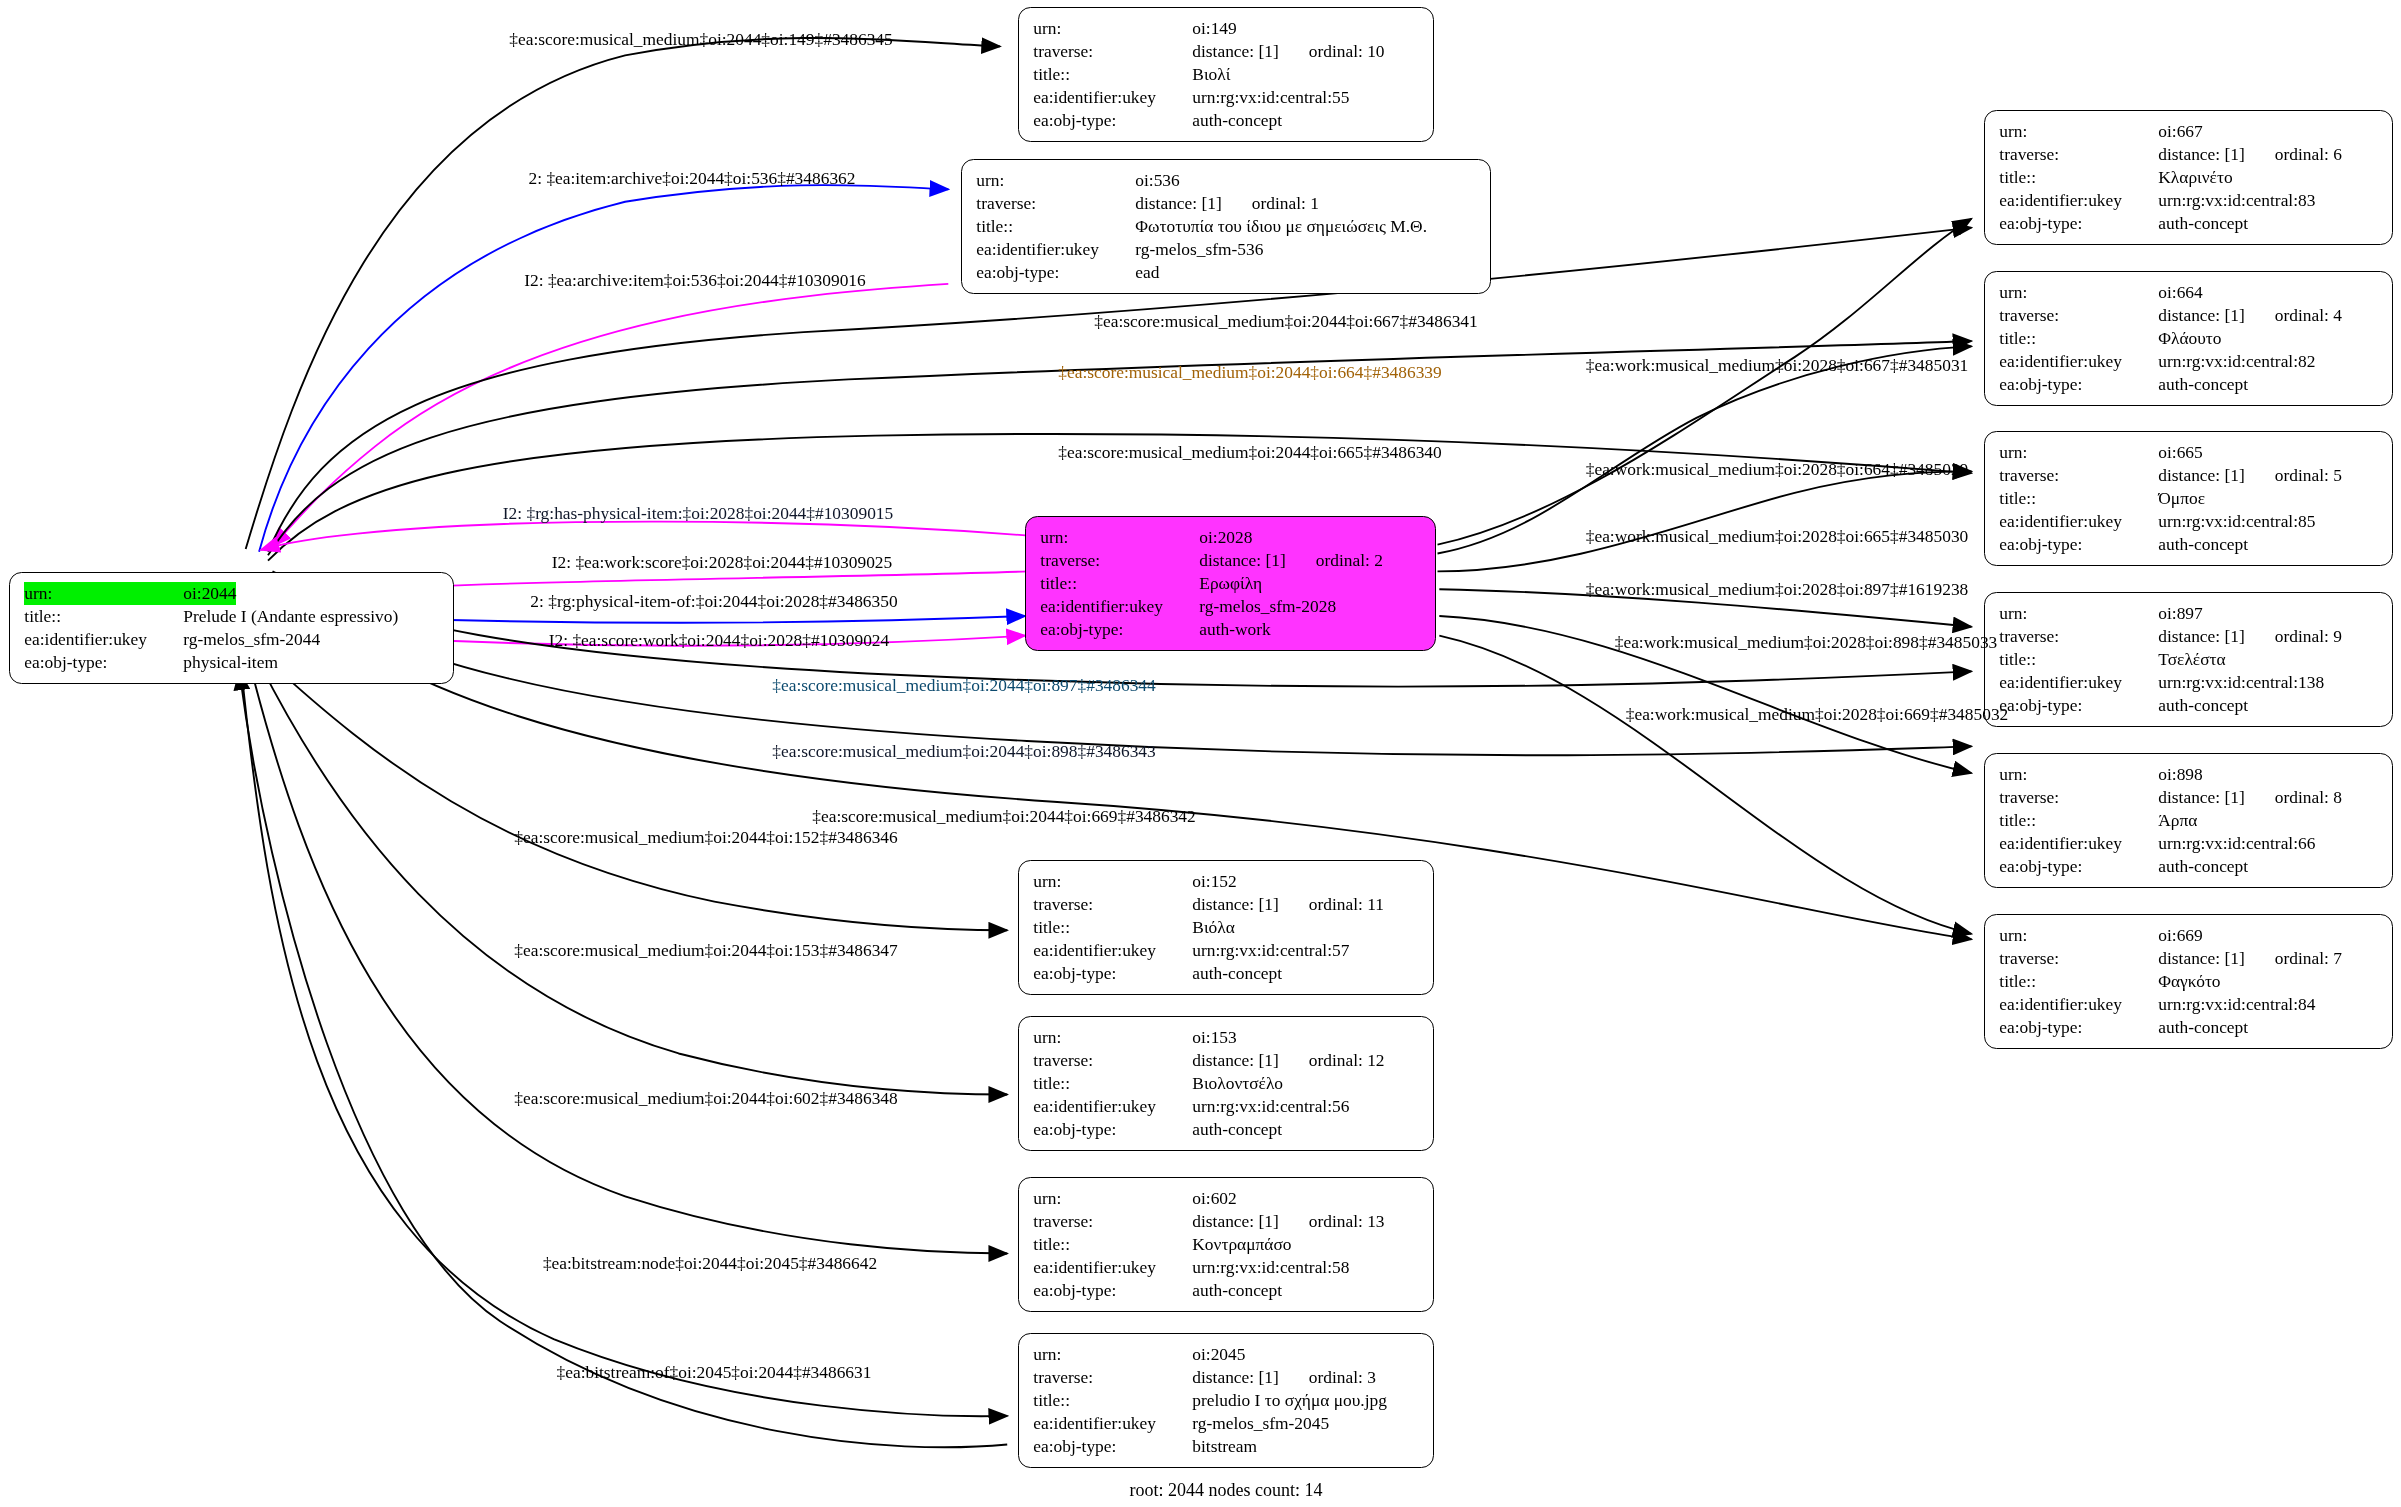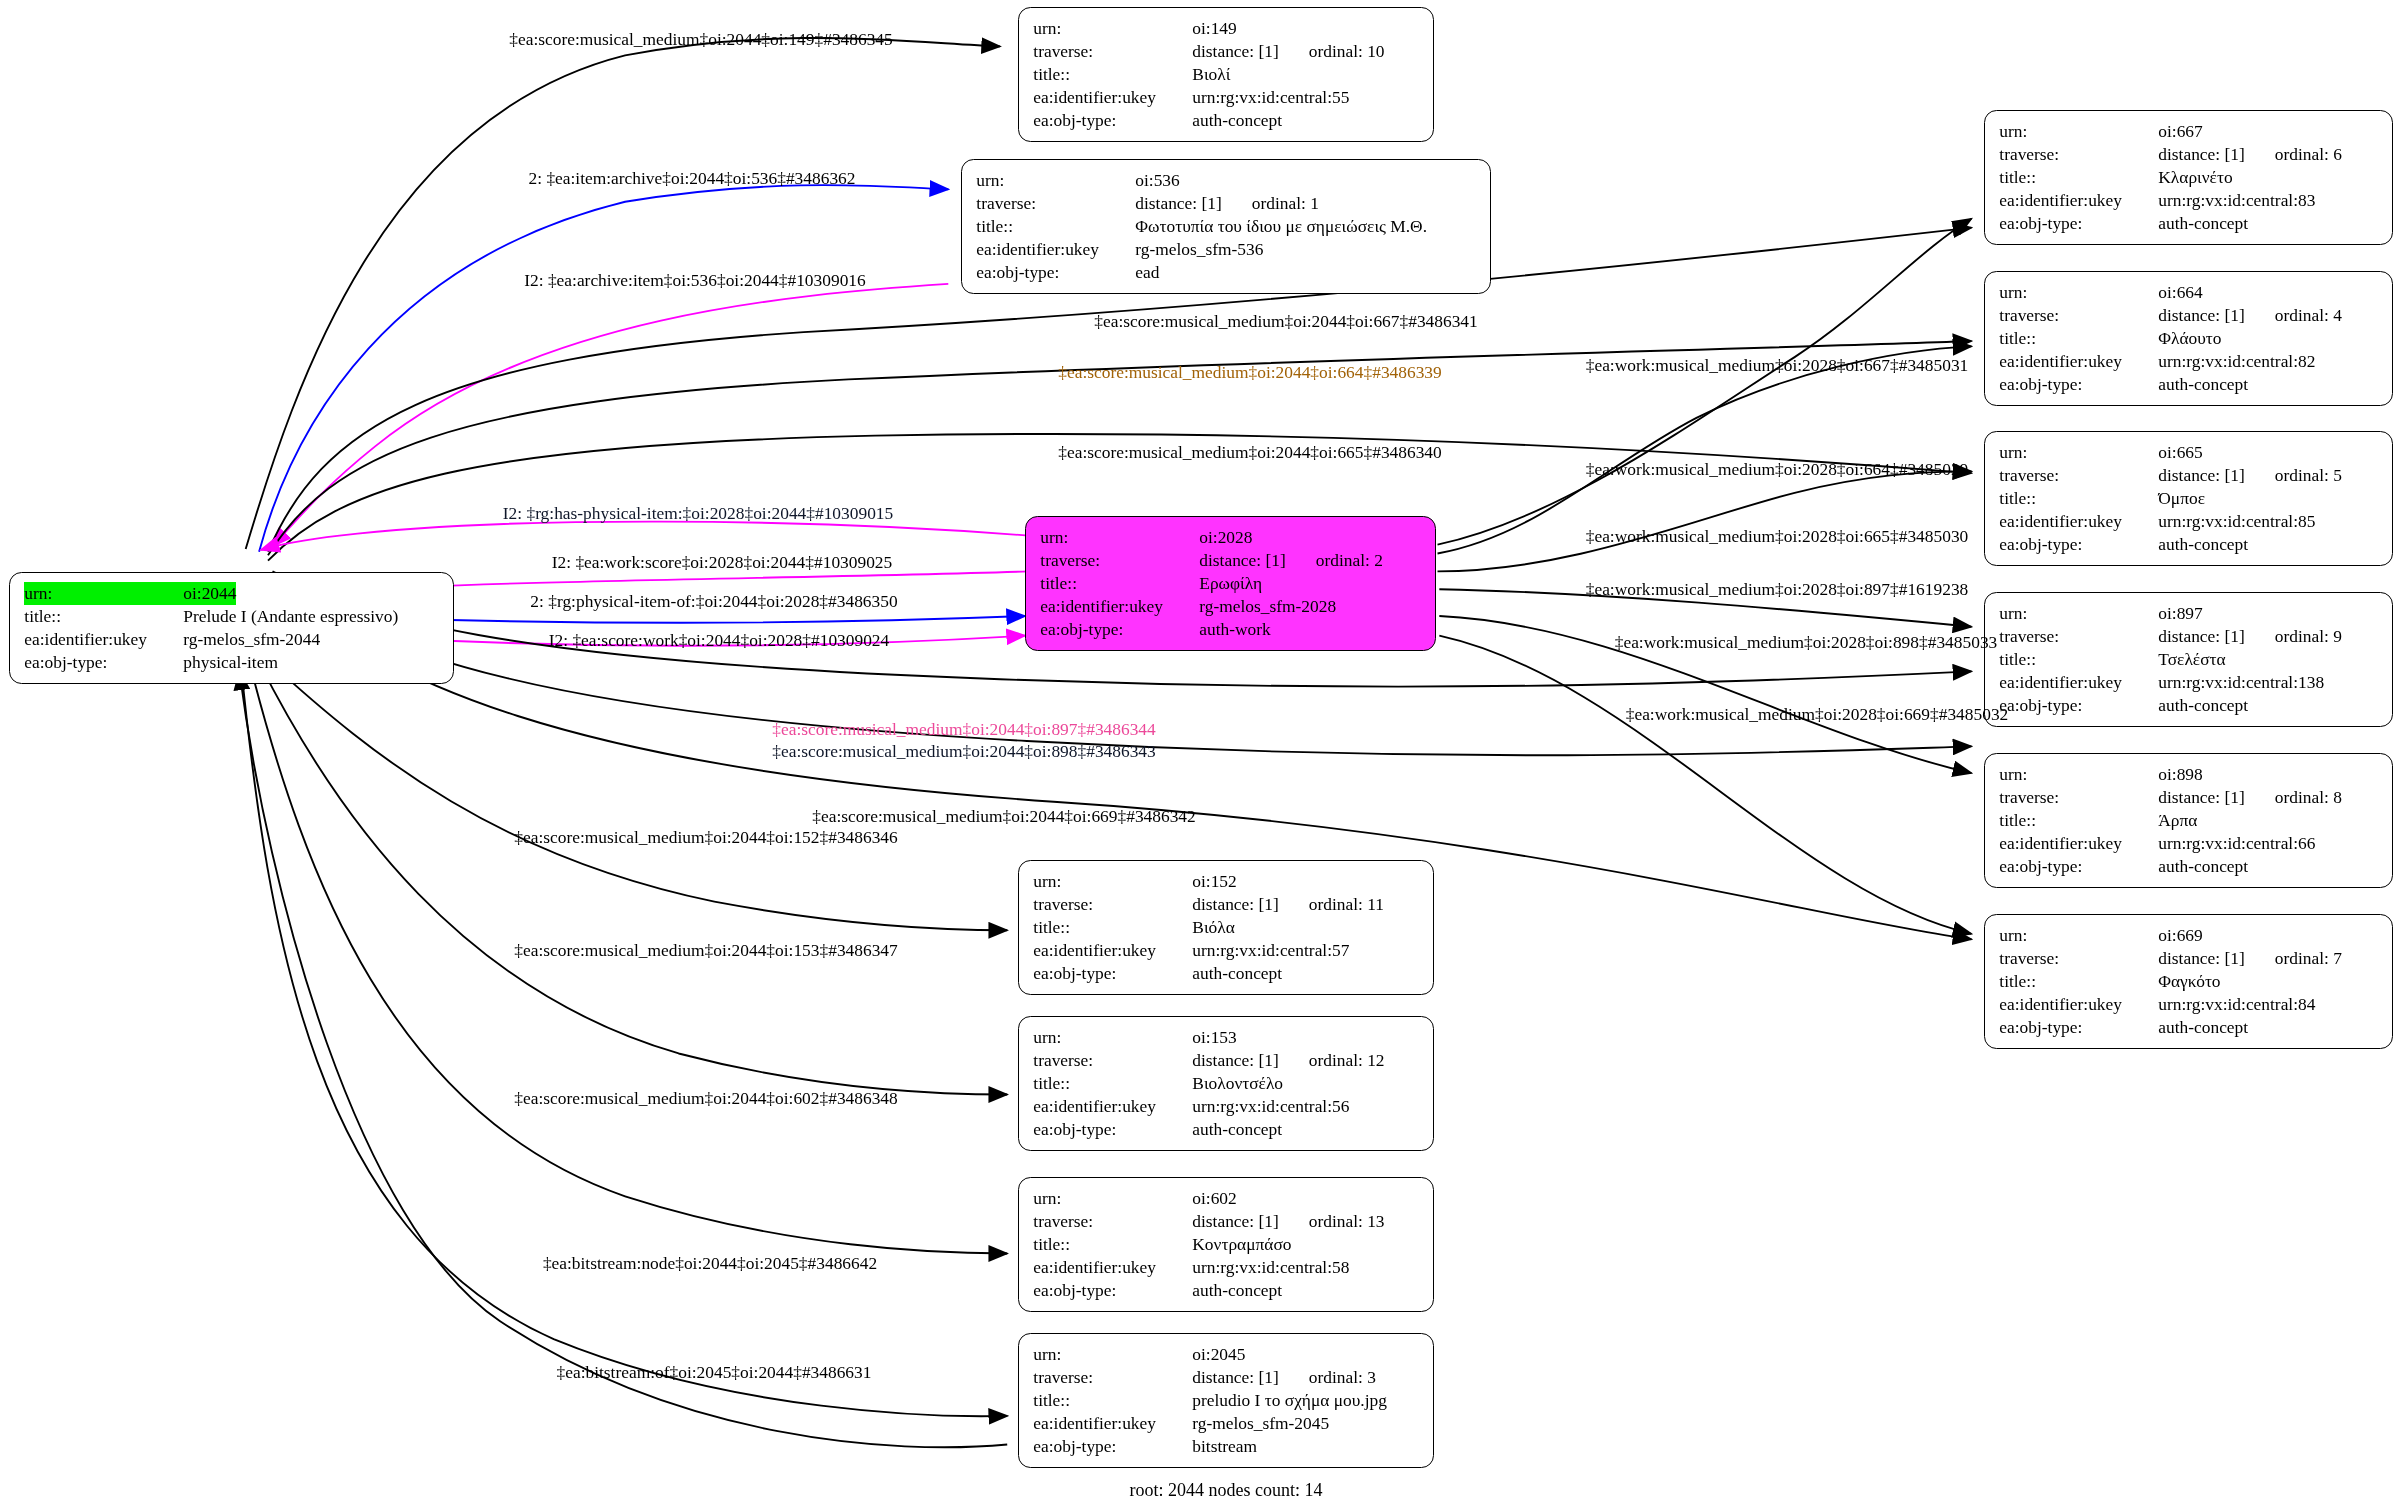--- a/index.html
+++ b/index.html
@@ -419,21 +419,21 @@
   <div class="elabel" style="left: 1250px; top: 372px; color: #a16207;">‡ea:score:musical_medium‡oi:2044‡oi:664‡#3486339</div>
   <div class="elabel" style="left: 1777px; top: 469px; color: rgb(0, 0, 0);">‡ea:work:musical_medium‡oi:2028‡oi:664‡#3485029</div>
   <div class="elabel" style="left: 1250px; top: 452px; color: rgb(0, 0, 0);">‡ea:score:musical_medium‡oi:2044‡oi:665‡#3486340</div>
   <div class="elabel" style="left: 1777px; top: 536px; color: rgb(0, 0, 0);">‡ea:work:musical_medium‡oi:2028‡oi:665‡#3485030</div>
   <div class="elabel" style="left: 698px; top: 513px; color: #0f172a;">I2: ‡rg:has-physical-item:‡oi:2028‡oi:2044‡#10309015</div>
   <div class="elabel" style="left: 722px; top: 562px; color: rgb(0, 0, 0);">I2: ‡ea:work:score‡oi:2028‡oi:2044‡#10309025</div>
   <div class="elabel" style="left: 714px; top: 601px; color: rgb(0, 0, 0);">2: ‡rg:physical-item-of:‡oi:2044‡oi:2028‡#3486350</div>
   <div class="elabel" style="left: 719px; top: 640px; color: rgb(0, 0, 0);">I2: ‡ea:score:work‡oi:2044‡oi:2028‡#10309024</div>
   <div class="elabel" style="left: 1777px; top: 589px; color: rgb(0, 0, 0);">‡ea:work:musical_medium‡oi:2028‡oi:897‡#1619238</div>
   <div class="elabel" style="left: 1777px; top: 642px; color: rgb(0, 0, 0); margin-left: 29px;">‡ea:work:musical_medium‡oi:2028‡oi:898‡#3485033</div>
-  <div class="elabel" style="left: 964px; top: 685px; color: #ec4899; margin-top: 44px;">‡ea:score:musical_medium‡oi:2044‡oi:897‡#3486344</div>
+  <div class="elabel" style="left: 964px; top: 685px; color: #0c4a6e;">‡ea:score:musical_medium‡oi:2044‡oi:897‡#3486344</div>
   <div class="elabel" style="left: 1777px; top: 714px; color: rgb(0, 0, 0); margin-left: 40px;">‡ea:work:musical_medium‡oi:2028‡oi:669‡#3485032</div>
   <div class="elabel" style="left: 964px; top: 751px; color: #0f172a;">‡ea:score:musical_medium‡oi:2044‡oi:898‡#3486343</div>
   <div class="elabel" style="left: 964px; top: 816px; color: rgb(0, 0, 0); margin-left: 40px;">‡ea:score:musical_medium‡oi:2044‡oi:669‡#3486342</div>
   <div class="elabel" style="left: 706px; top: 837px; color: rgb(0, 0, 0);">‡ea:score:musical_medium‡oi:2044‡oi:152‡#3486346</div>
   <div class="elabel" style="left: 706px; top: 950px; color: rgb(0, 0, 0);">‡ea:score:musical_medium‡oi:2044‡oi:153‡#3486347</div>
   <div class="elabel" style="left: 706px; top: 1098px; color: rgb(0, 0, 0);">‡ea:score:musical_medium‡oi:2044‡oi:602‡#3486348</div>
   <div class="elabel" style="left: 710px; top: 1263px; color: rgb(0, 0, 0);">‡ea:bitstream:node‡oi:2044‡oi:2045‡#3486642</div>
   <div class="elabel" style="left: 714px; top: 1372px; color: rgb(0, 0, 0);">‡ea:bitstream:of‡oi:2045‡oi:2044‡#3486631</div>
 
   <div class="caption" style="left:1226px;top:1480px;">root: 2044 nodes count: 14</div>

